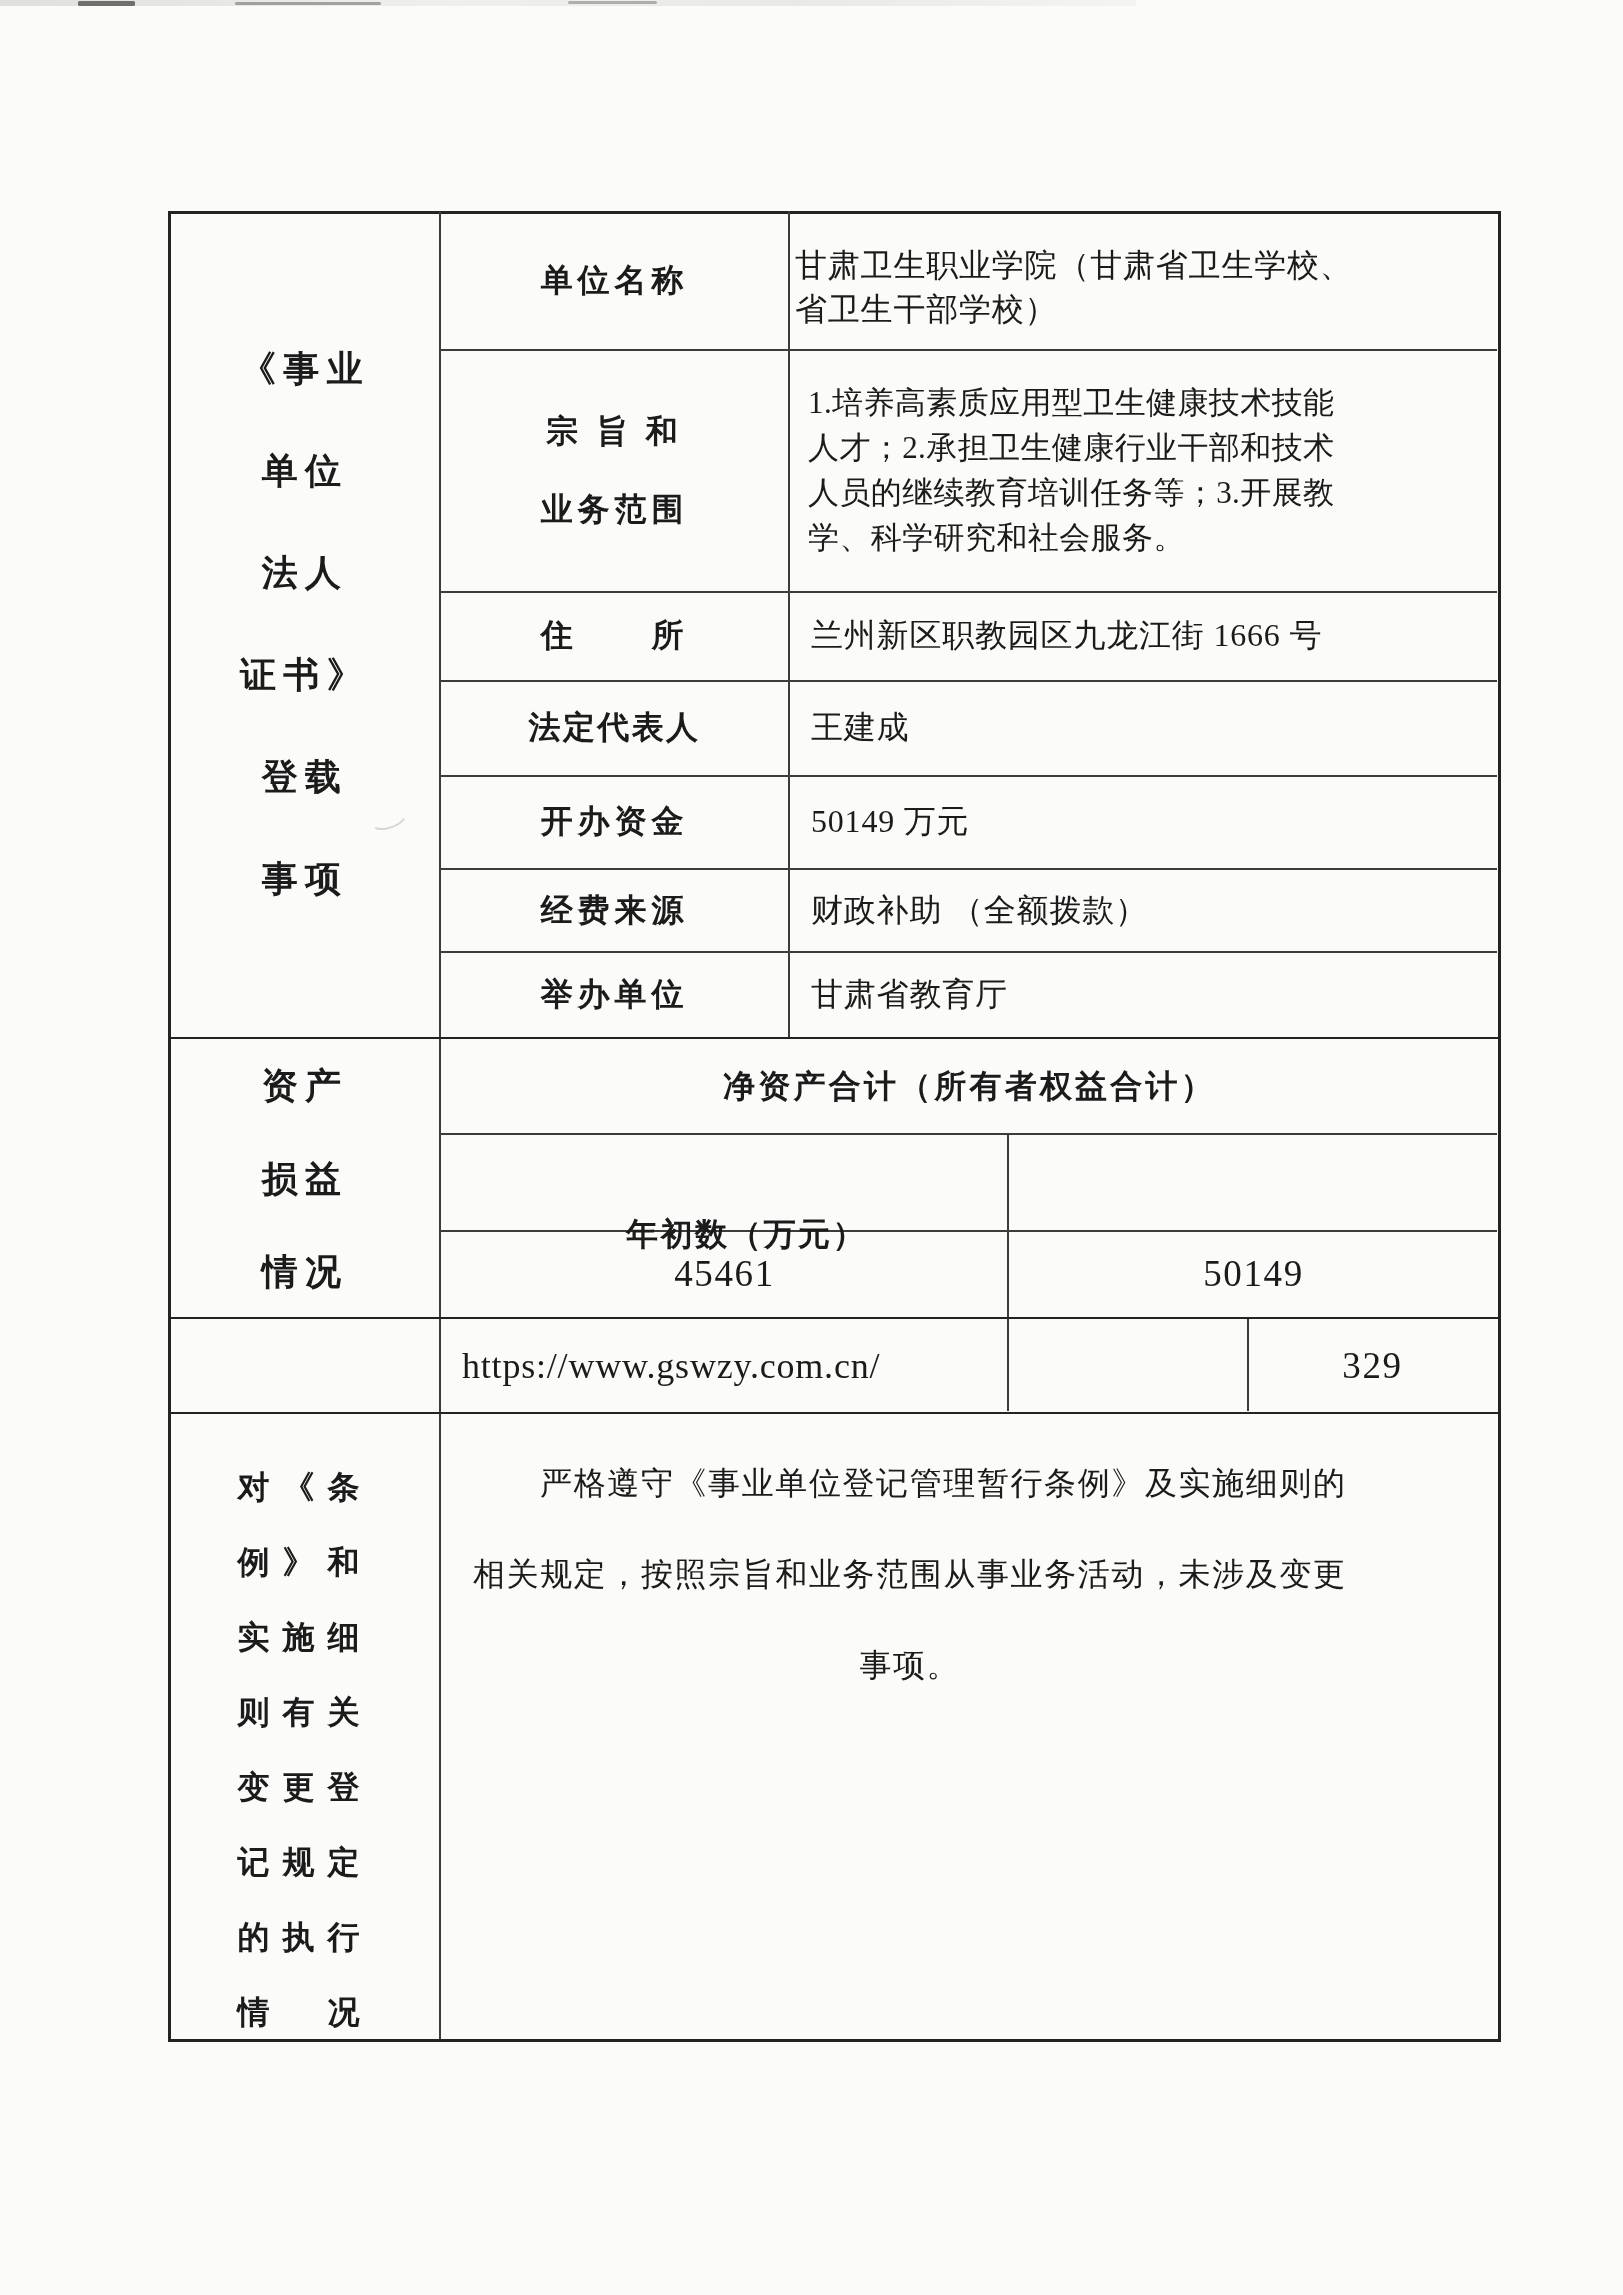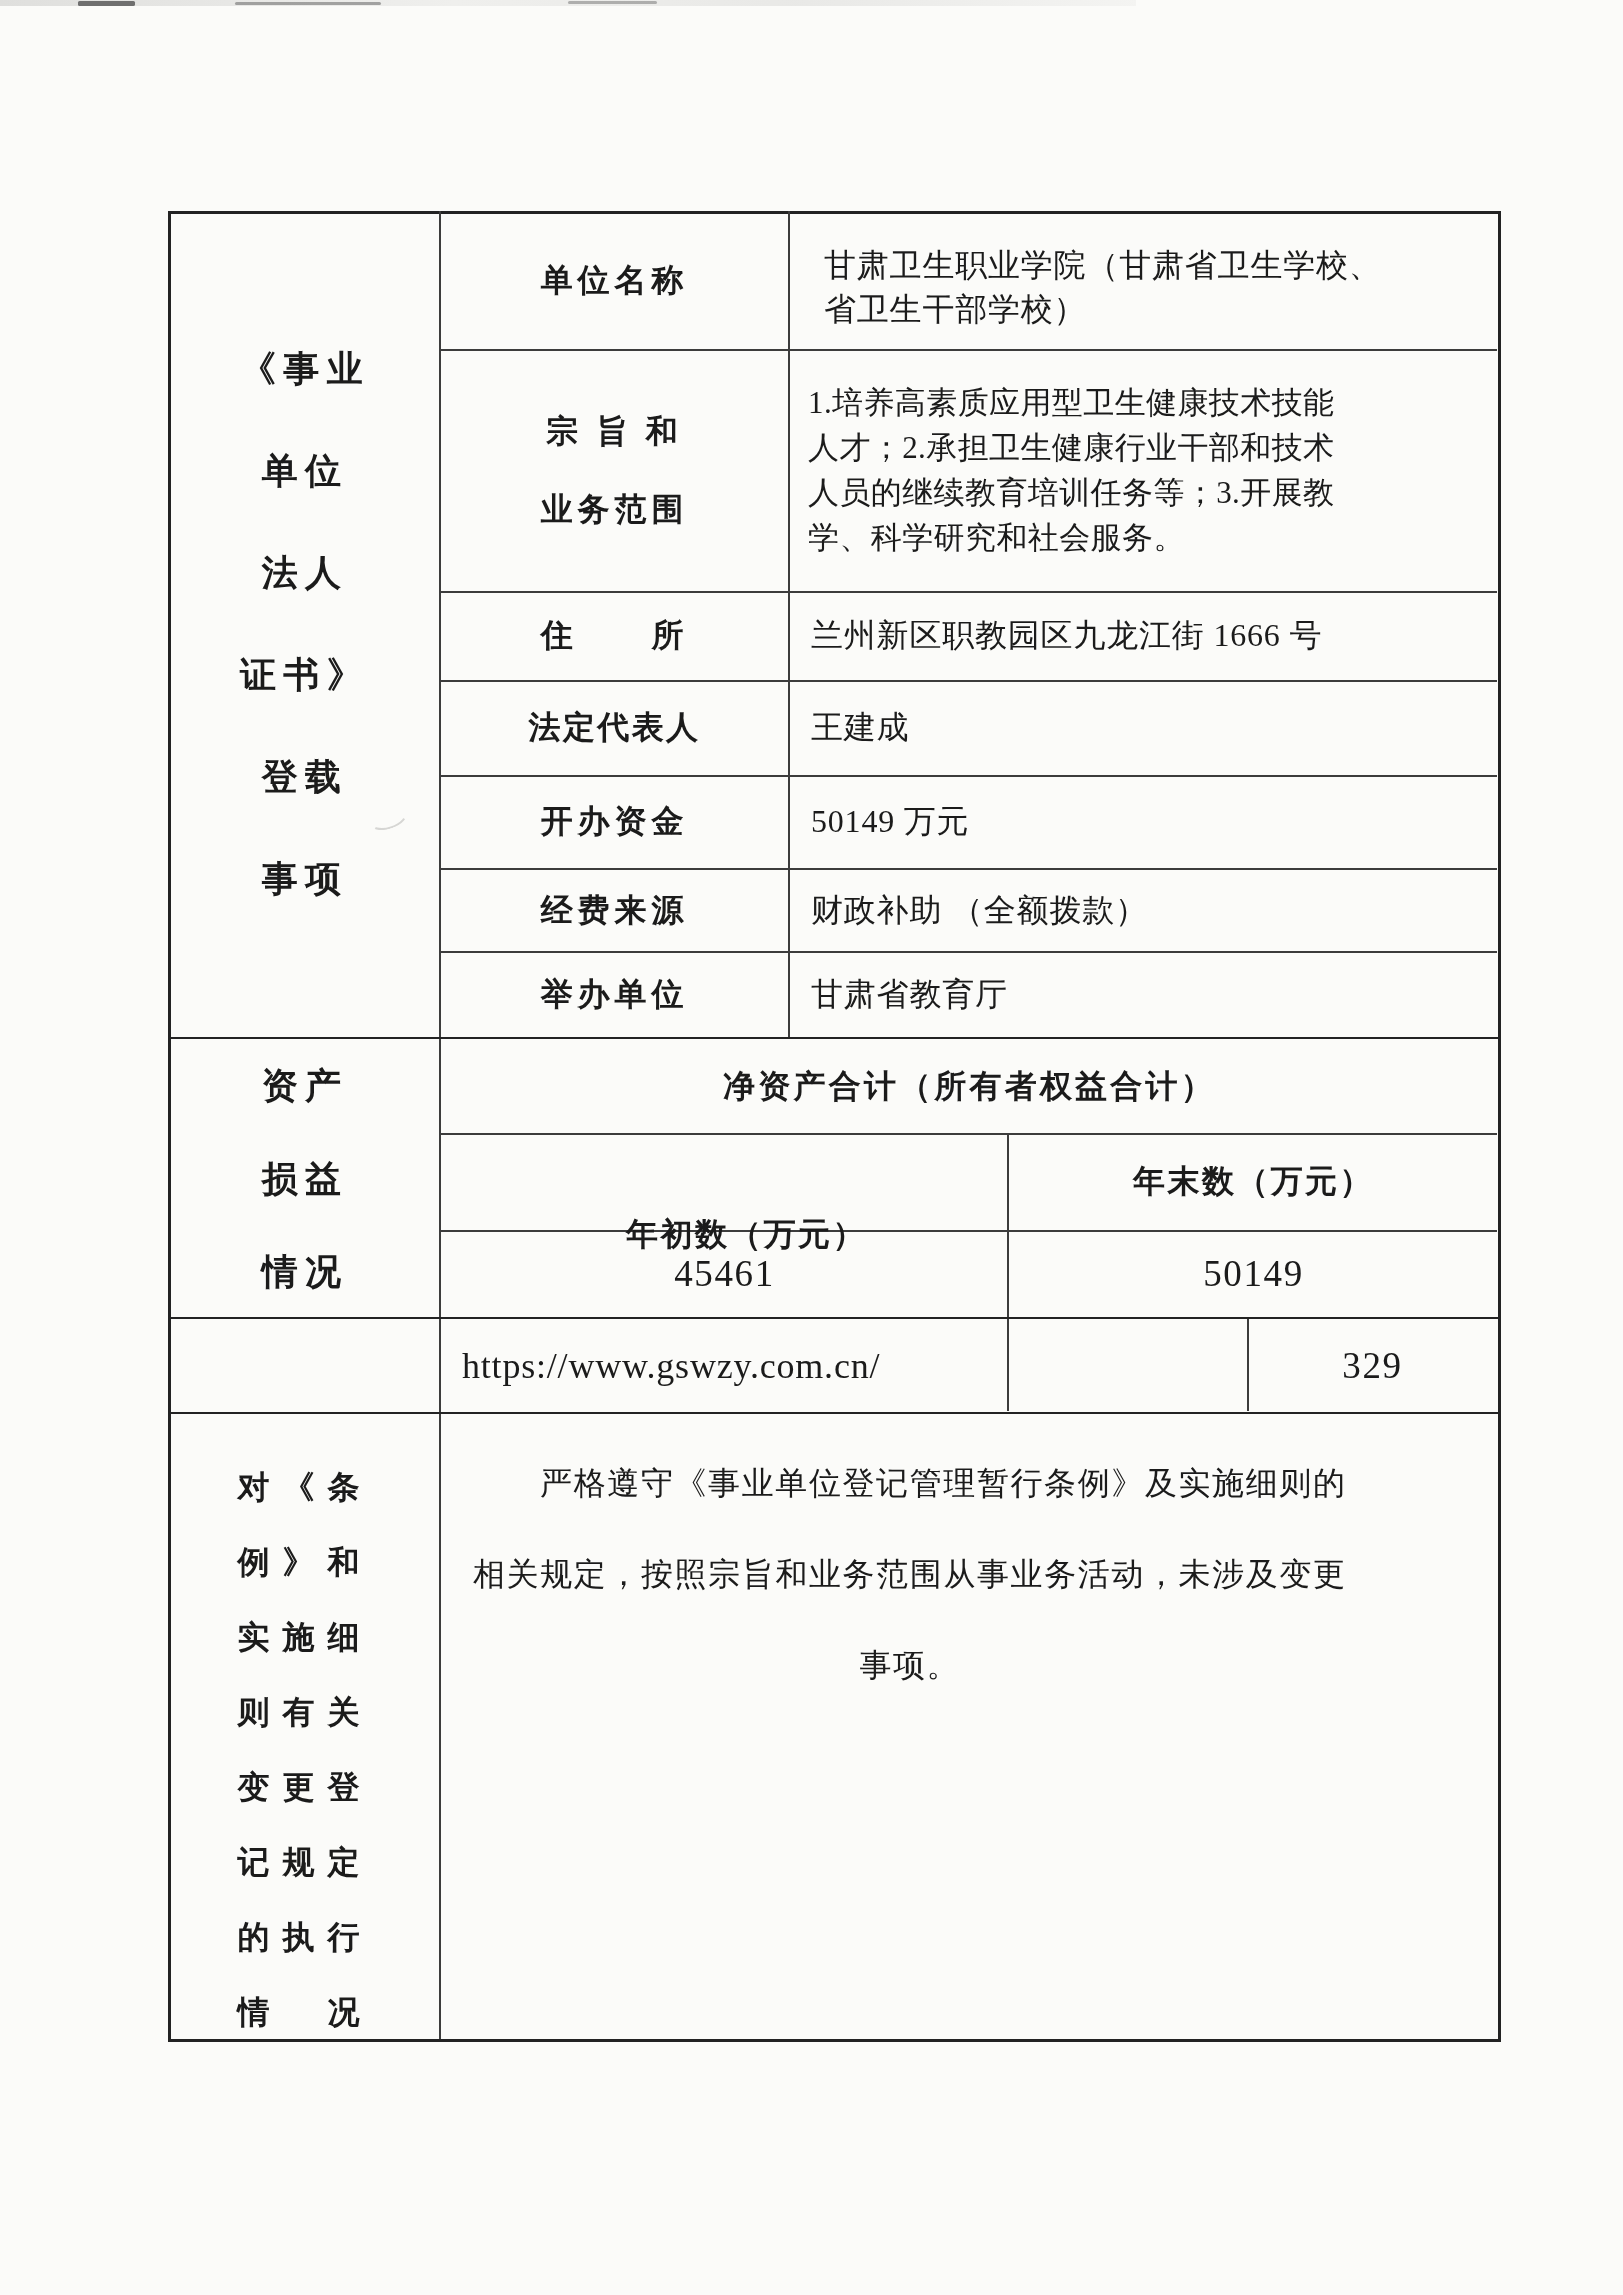--- a/index.html
+++ b/index.html
@@ -89,21 +89,21 @@
   <div class="line thick" style="left:168px;top:1412px;width:1330px;height:2.4px;"></div>
 
   <div class="cell side-cert" style="left:171px;top:211px;width:268px;height:826px;">《事业
 单位
 法人
 证书》
 登载
 事项</div>
 
   <div class="cell lab" style="left:441px;top:211px;width:347px;height:138px;">单位名称</div>
-  <div class="cell left val-name" style="left:790px;top:211px;width:708px;height:152px;padding-left:34px;">甘肃卫生职业学院（甘肃省卫生学校、
+  <div class="cell left val-name" style="left:790px;top:211px;width:708px;height:152px;padding-left:5px;">甘肃卫生职业学院（甘肃省卫生学校、
 省卫生干部学校）</div>
 
   <div class="cell lab" style="left:441px;top:349px;width:347px;height:242px;line-height:78px;">宗 旨 和
 业务范围</div>
   <div class="cell left val-purpose" style="left:790px;top:349px;width:708px;height:242px;padding-left:18px;">1.培养高素质应用型卫生健康技术技能
 人才；2.承担卫生健康行业干部和技术
 人员的继续教育培训任务等；3.开展教
 学、科学研究和社会服务。</div>
 
   <div class="cell lab" style="left:441px;top:591px;width:347px;height:89px;">住　　所</div>
@@ -121,21 +121,20 @@
   <div class="cell lab" style="left:441px;top:951px;width:347px;height:86px;">举办单位</div>
   <div class="cell left val" style="left:790px;top:951px;width:708px;height:86px;padding-left:21px;">甘肃省教育厅</div>
 
   <div class="cell side-assets" style="left:171px;top:1040px;width:268px;height:278px;">资产
 损益
 情况</div>
 
   <div class="cell assets-total" style="left:441px;top:1040px;width:1057px;height:93px;">净资产合计（所有者权益合计）</div>
 
   <div class="cell assets-colhead" style="left:441px;top:1186px;width:567px;height:97px;margin-left:22px;">年初数（万元）</div>
-  <div class="cell assets-colhead" style="left:1009px;top:1133px;width:489px;height:97px;">年末数（万元）</div>
 
   <div class="cell num" style="left:441px;top:1230px;width:567px;height:88px;">45461</div>
   <div class="cell num" style="left:1009px;top:1230px;width:489px;height:88px;">50149</div>
 
   <div class="cell left url" style="left:441px;top:1320px;width:567px;height:92px;padding-left:21px;">https://www.gswzy.com.cn/</div>
   <div class="cell num" style="left:1248px;top:1320px;width:249px;height:92px;">329</div>
 
   <div class="cell top side-comp" style="left:171px;top:1414px;width:268px;height:625px;">对《条
 例》和
 实施细

